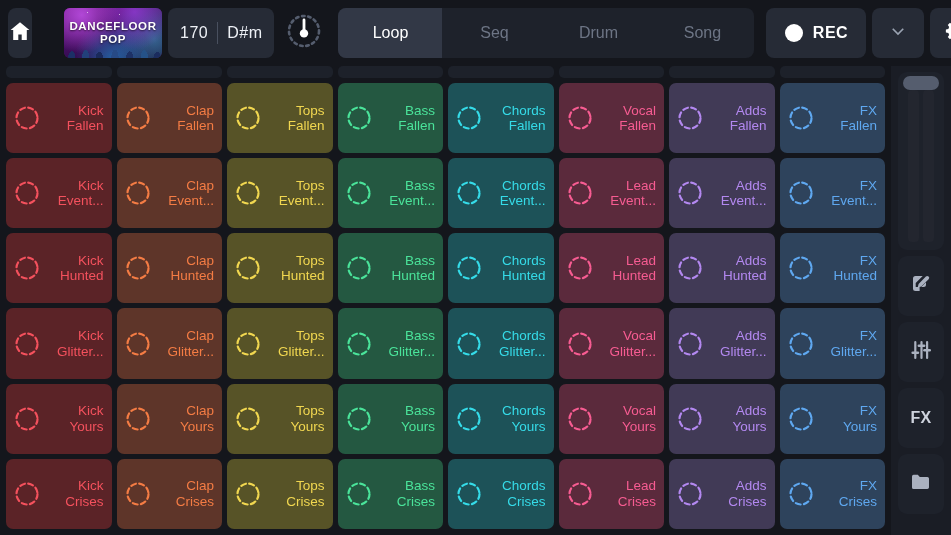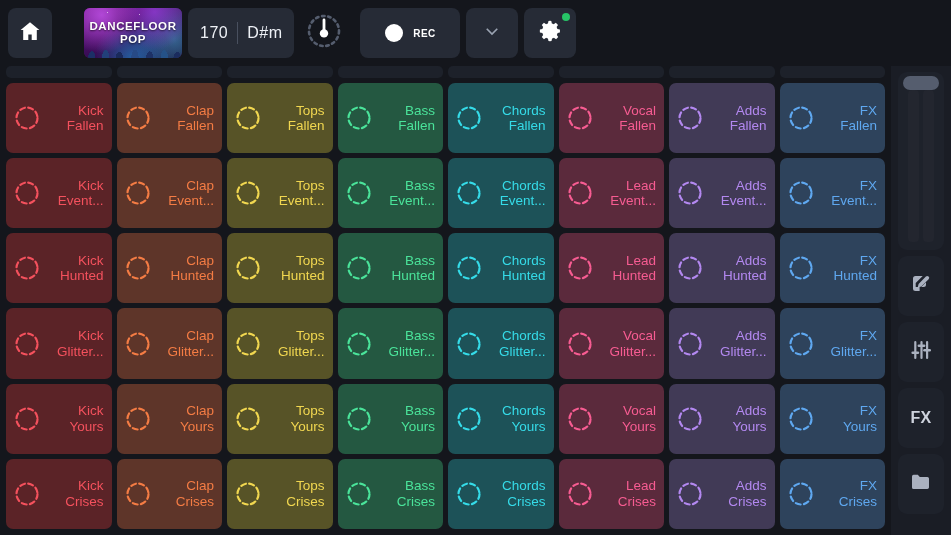--- a/index.html
+++ b/index.html
@@ -149,21 +149,21 @@
     border-radius: 8px;
     display: flex; align-items: center; justify-content: center;
     gap: 10px;
     flex: 0 0 auto;
     margin-left: 6px;
   }
   .rec-dot {
     width: 18px; height: 18px; border-radius: 50%;
     background: #ffffff;
   }
-  .rec-label { font-size: 10px; font-weight: bold; color: #ffffff; letter-spacing: .5px; }
+  .rec-label { font-size: 16px; font-weight: bold; color: #ffffff; letter-spacing: .5px; }
 
   .chev-btn {
     height: 50px; width: 52px;
     background: #262b36;
     border-radius: 8px;
     display: flex; align-items: center; justify-content: center;
     flex: 0 0 auto;
   }
   .chev-btn svg { width: 18px; height: 18px; stroke: #9aa3b2; fill: none; stroke-width: 2.2; }
 
@@ -328,20 +328,34 @@
     <div class="knob">
       <span>
         <svg viewBox="0 0 40 40">
           <circle cx="20" cy="20" r="15" fill="none" stroke="#555d6e" stroke-width="2.6" stroke-dasharray="2.6 3.6" stroke-linecap="round"></circle>
           <line x1="20" y1="9" x2="20" y2="21" stroke="#ffffff" stroke-width="2.8" stroke-linecap="round"></line>
           <circle cx="20" cy="22.4" r="4.2" fill="#ffffff"></circle>
         </svg>
       </span>
     </div>
 
+    <div class="tabs">
+      <div class="tab active">
+        <span>Loop</span>
+      </div>
+      <div class="tab">
+        <span>Seq</span>
+      </div>
+      <div class="tab">
+        <span>Drum</span>
+      </div>
+      <div class="tab">
+        <span>Song</span>
+      </div>
+    </div>
 
     <div class="rec-btn">
       <span class="rec-dot"></span>
       <span class="rec-label">REC</span>
     </div>
 
     <div class="chev-btn">
       <span>
         <svg viewBox="0 0 24 24">
             <polyline points="5,9 12,16 19,9"></polyline>

